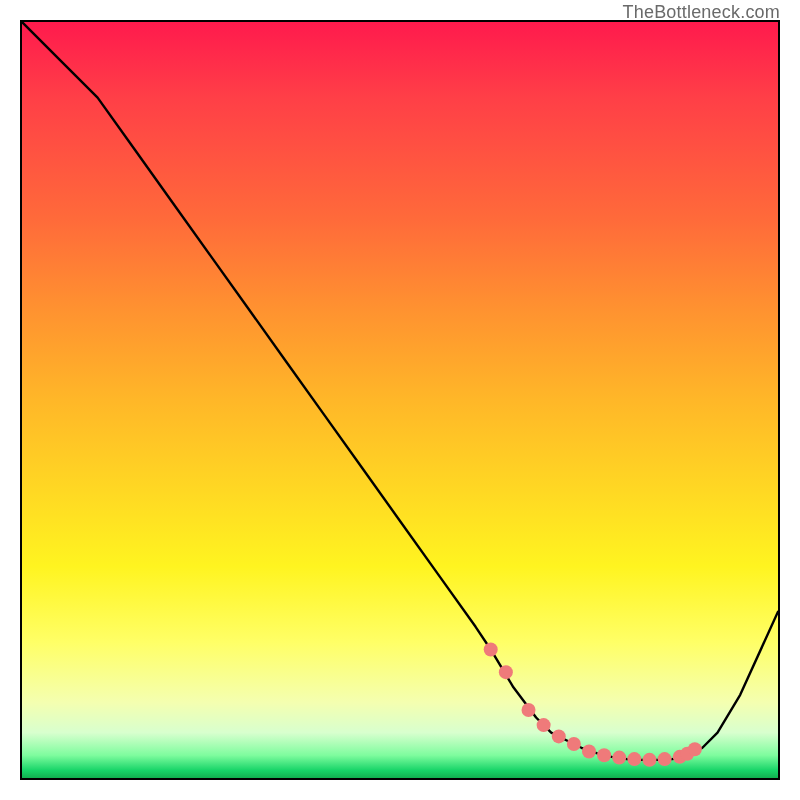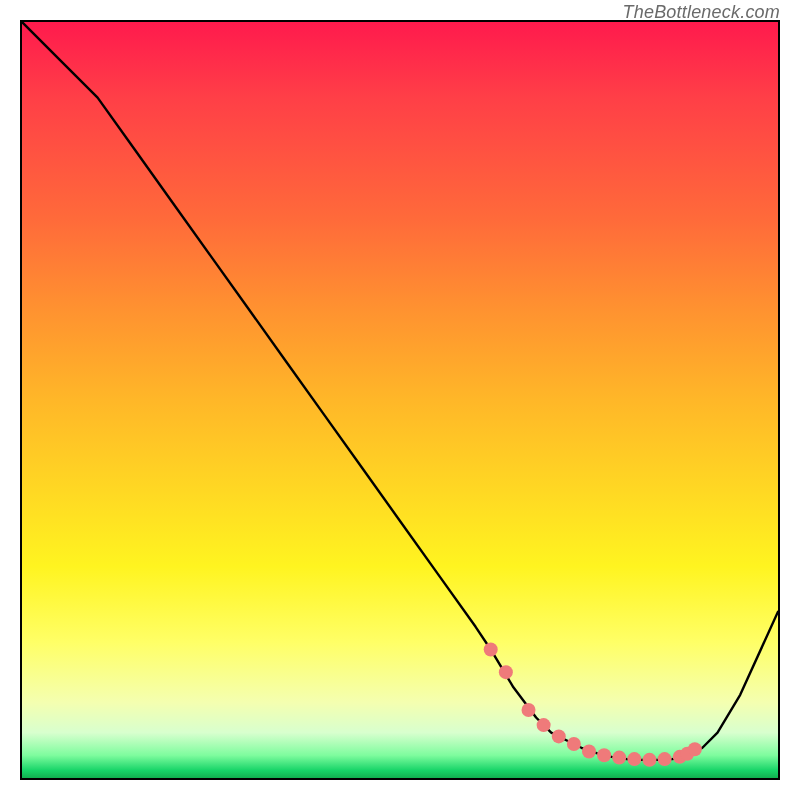--- a/index.html
+++ b/index.html
@@ -58,21 +58,20 @@
   }
   .watermark {
     position: absolute;
     right: 20px;
     top: 2px;
     font-family: Arial, Helvetica, sans-serif;
     font-size: 18px;
     color: #6a6a6a;
     letter-spacing: 0.2px;
     user-select: none;
-    font-style: italic;
   }
 </style>
 </head>
 <body>
 
 <div class="stage">
 
   <div class="watermark">TheBottleneck.com</div>
 
   <div class="plot-frame">

